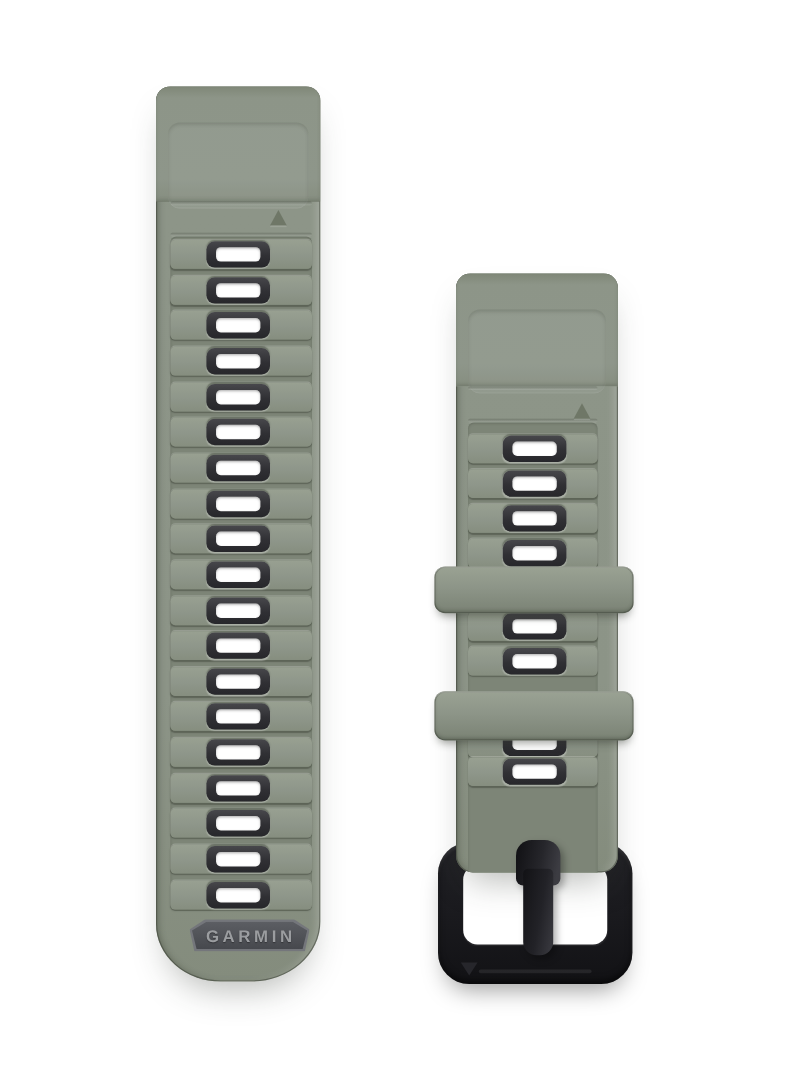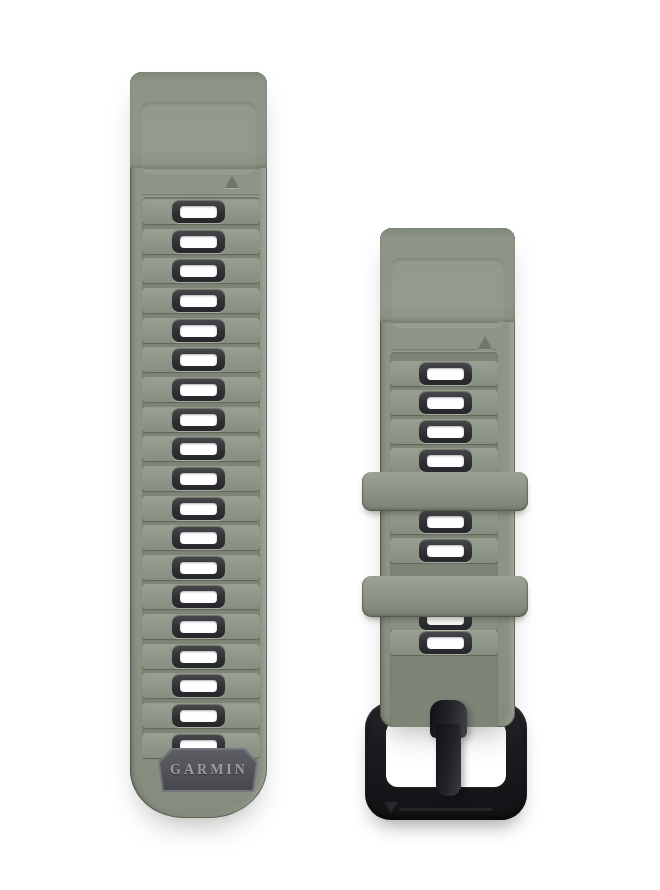--- a/index.html
+++ b/index.html
@@ -182,21 +182,21 @@
     <div class="slot" style="left: 41.5px; top: 544.1px;"></div>
     <div class="band" style="left: 12px; top: 572.75px; width: 118px;"></div>
     <div class="slot" style="left: 41.5px; top: 573.75px;"></div>
     <div class="band" style="left: 12px; top: 602.4px; width: 118px;"></div>
     <div class="slot" style="left: 41.5px; top: 603.4px;"></div>
     <div class="band" style="left: 12px; top: 632.05px; width: 118px;"></div>
     <div class="slot" style="left: 41.5px; top: 633.05px;"></div>
     <div class="band" style="left: 12px; top: 661.7px; width: 118px;"></div>
     <div class="slot" style="left: 41.5px; top: 662.7px;"></div>
     <div class="tri-up" style="left: 95px; top: 103px;"></div>
-    <div class="badge" style="left: 28px; top: 676px; width: 100px; height: 44px; font-family: Liberation Serif, serif;">
+    <div class="badge" style="left: 28px; top: 694px; width: 100px; height: 27px;">
     <div class="badge-inner">
       <span class="badge-text">GARMIN</span>
     </div>
   </div>
   </div>
 
 <div class="strap-body right-body" id="right-strap" style="left: 380px; top: 228px; width: 135px; height: 499px;">
   <div class="topblock" style="height: 94px;">
     <div class="panel"></div>
   </div>

